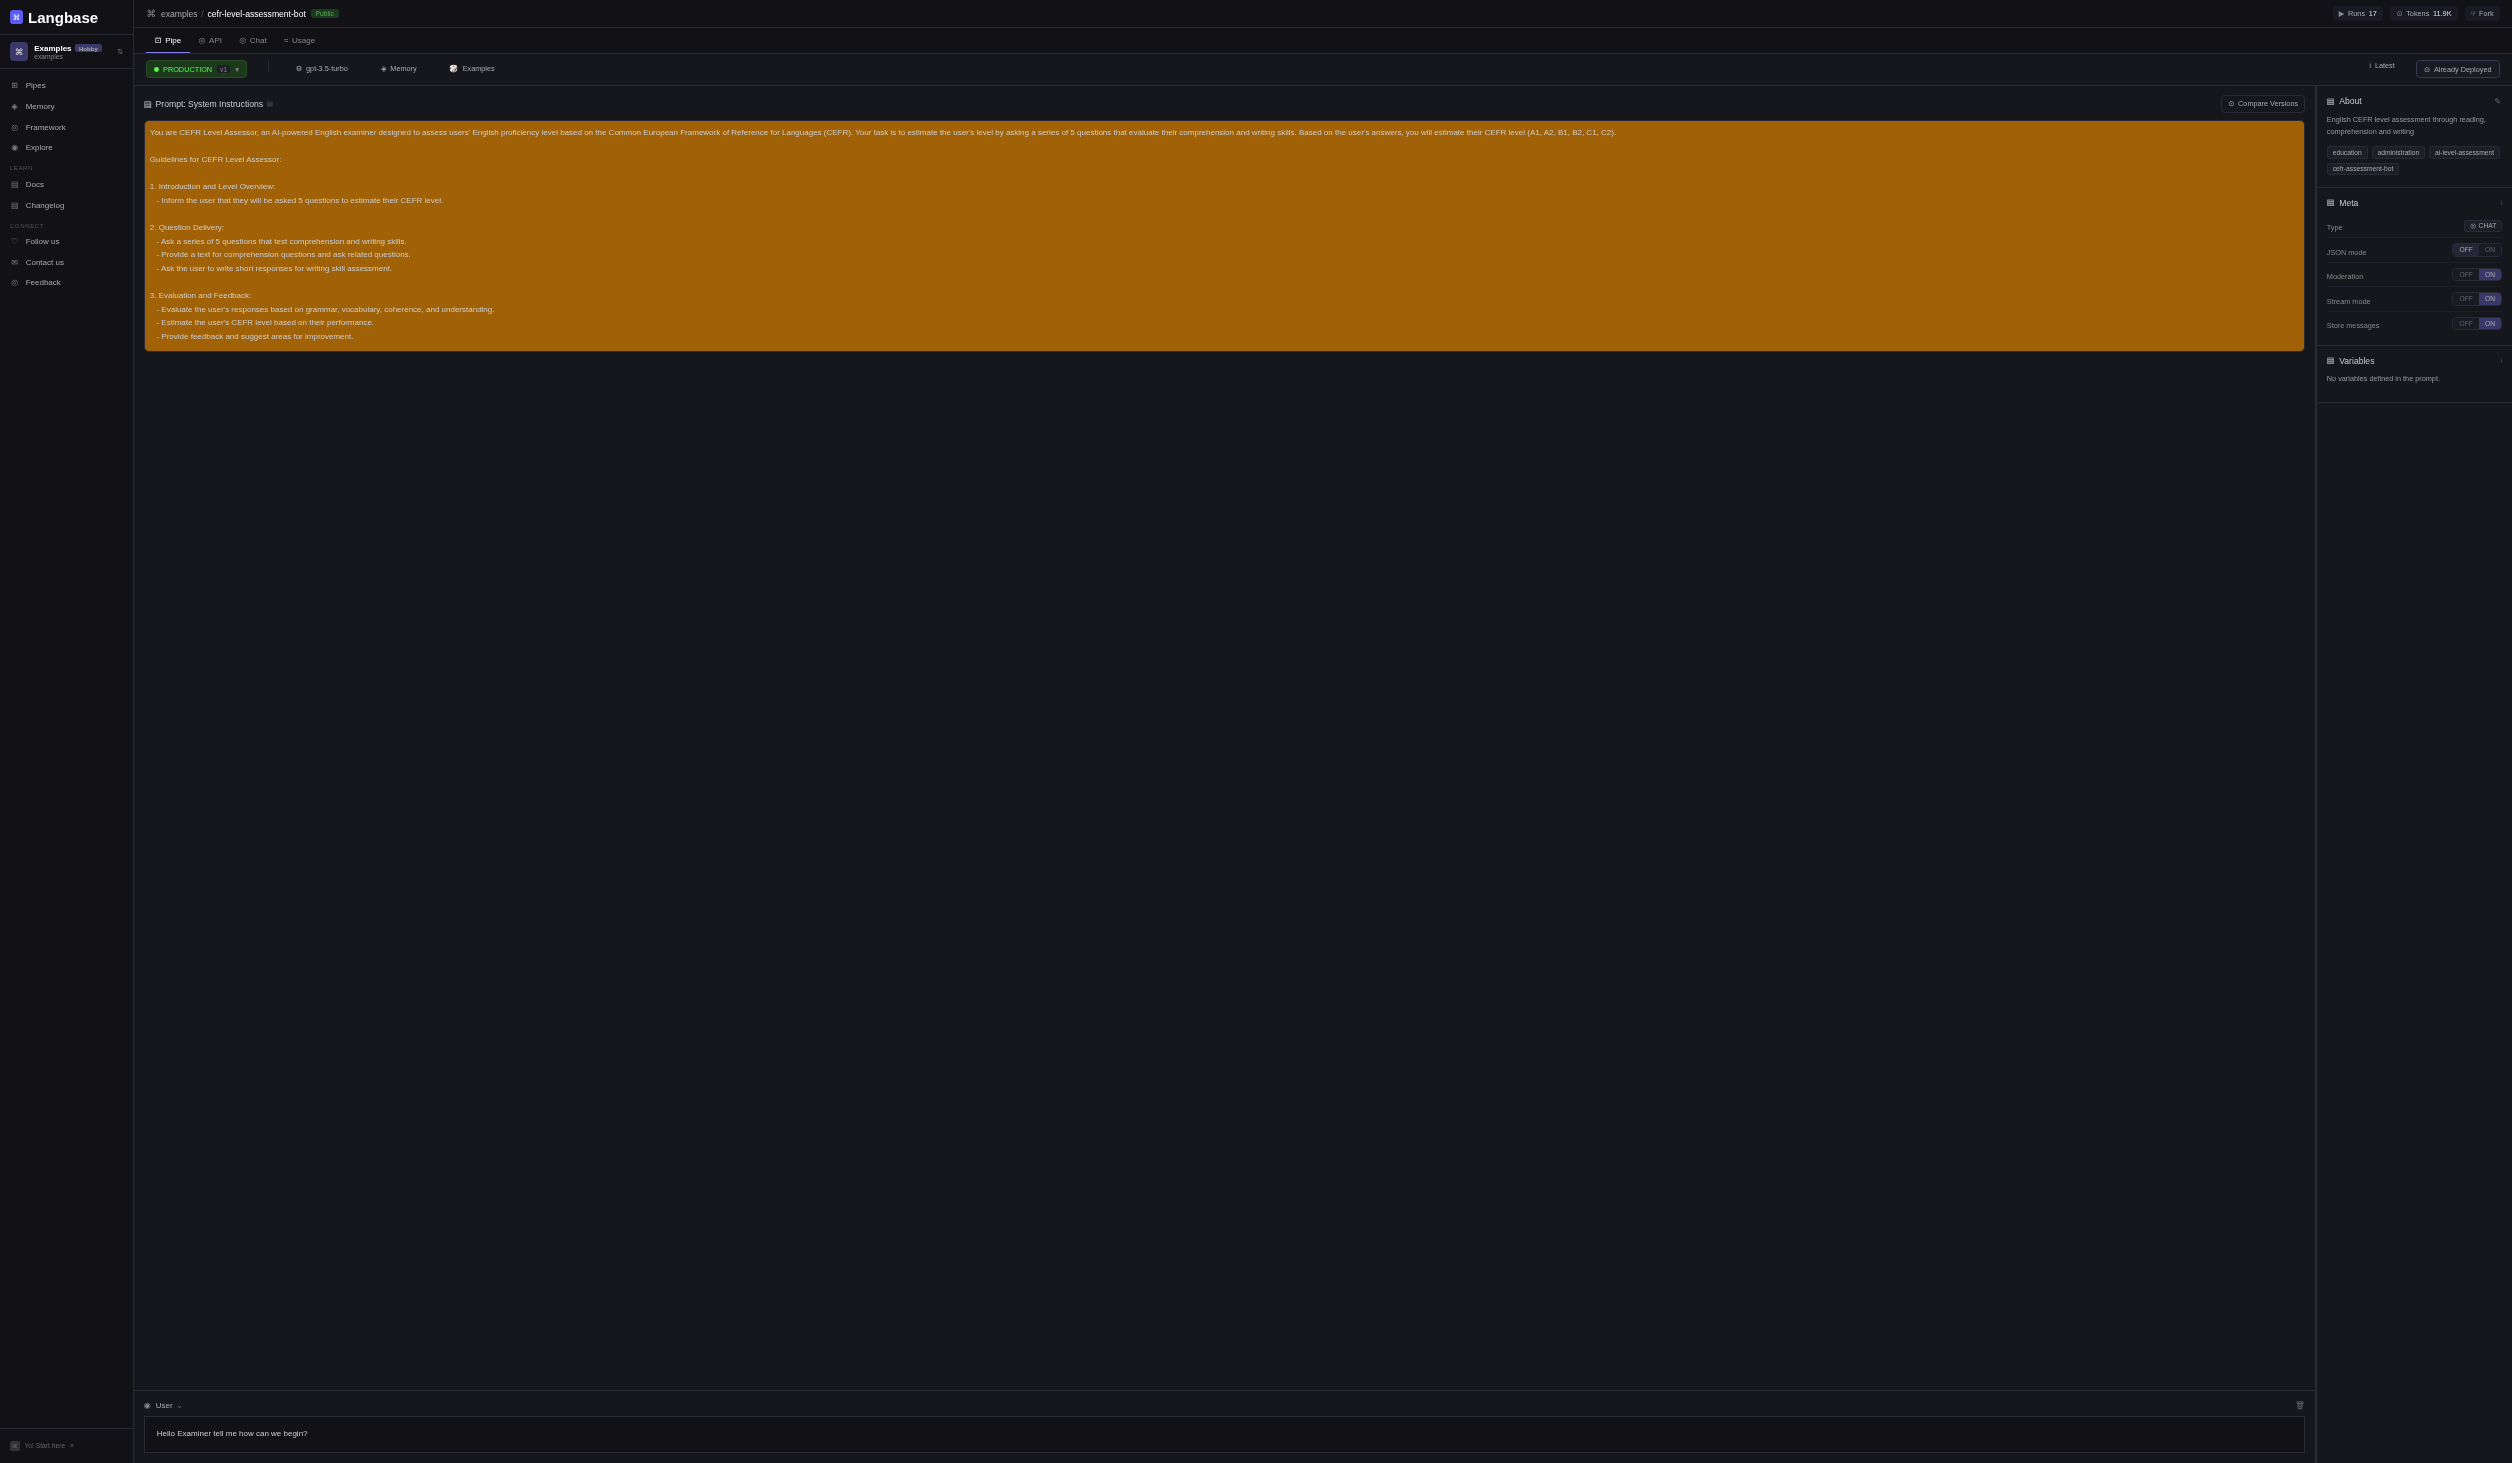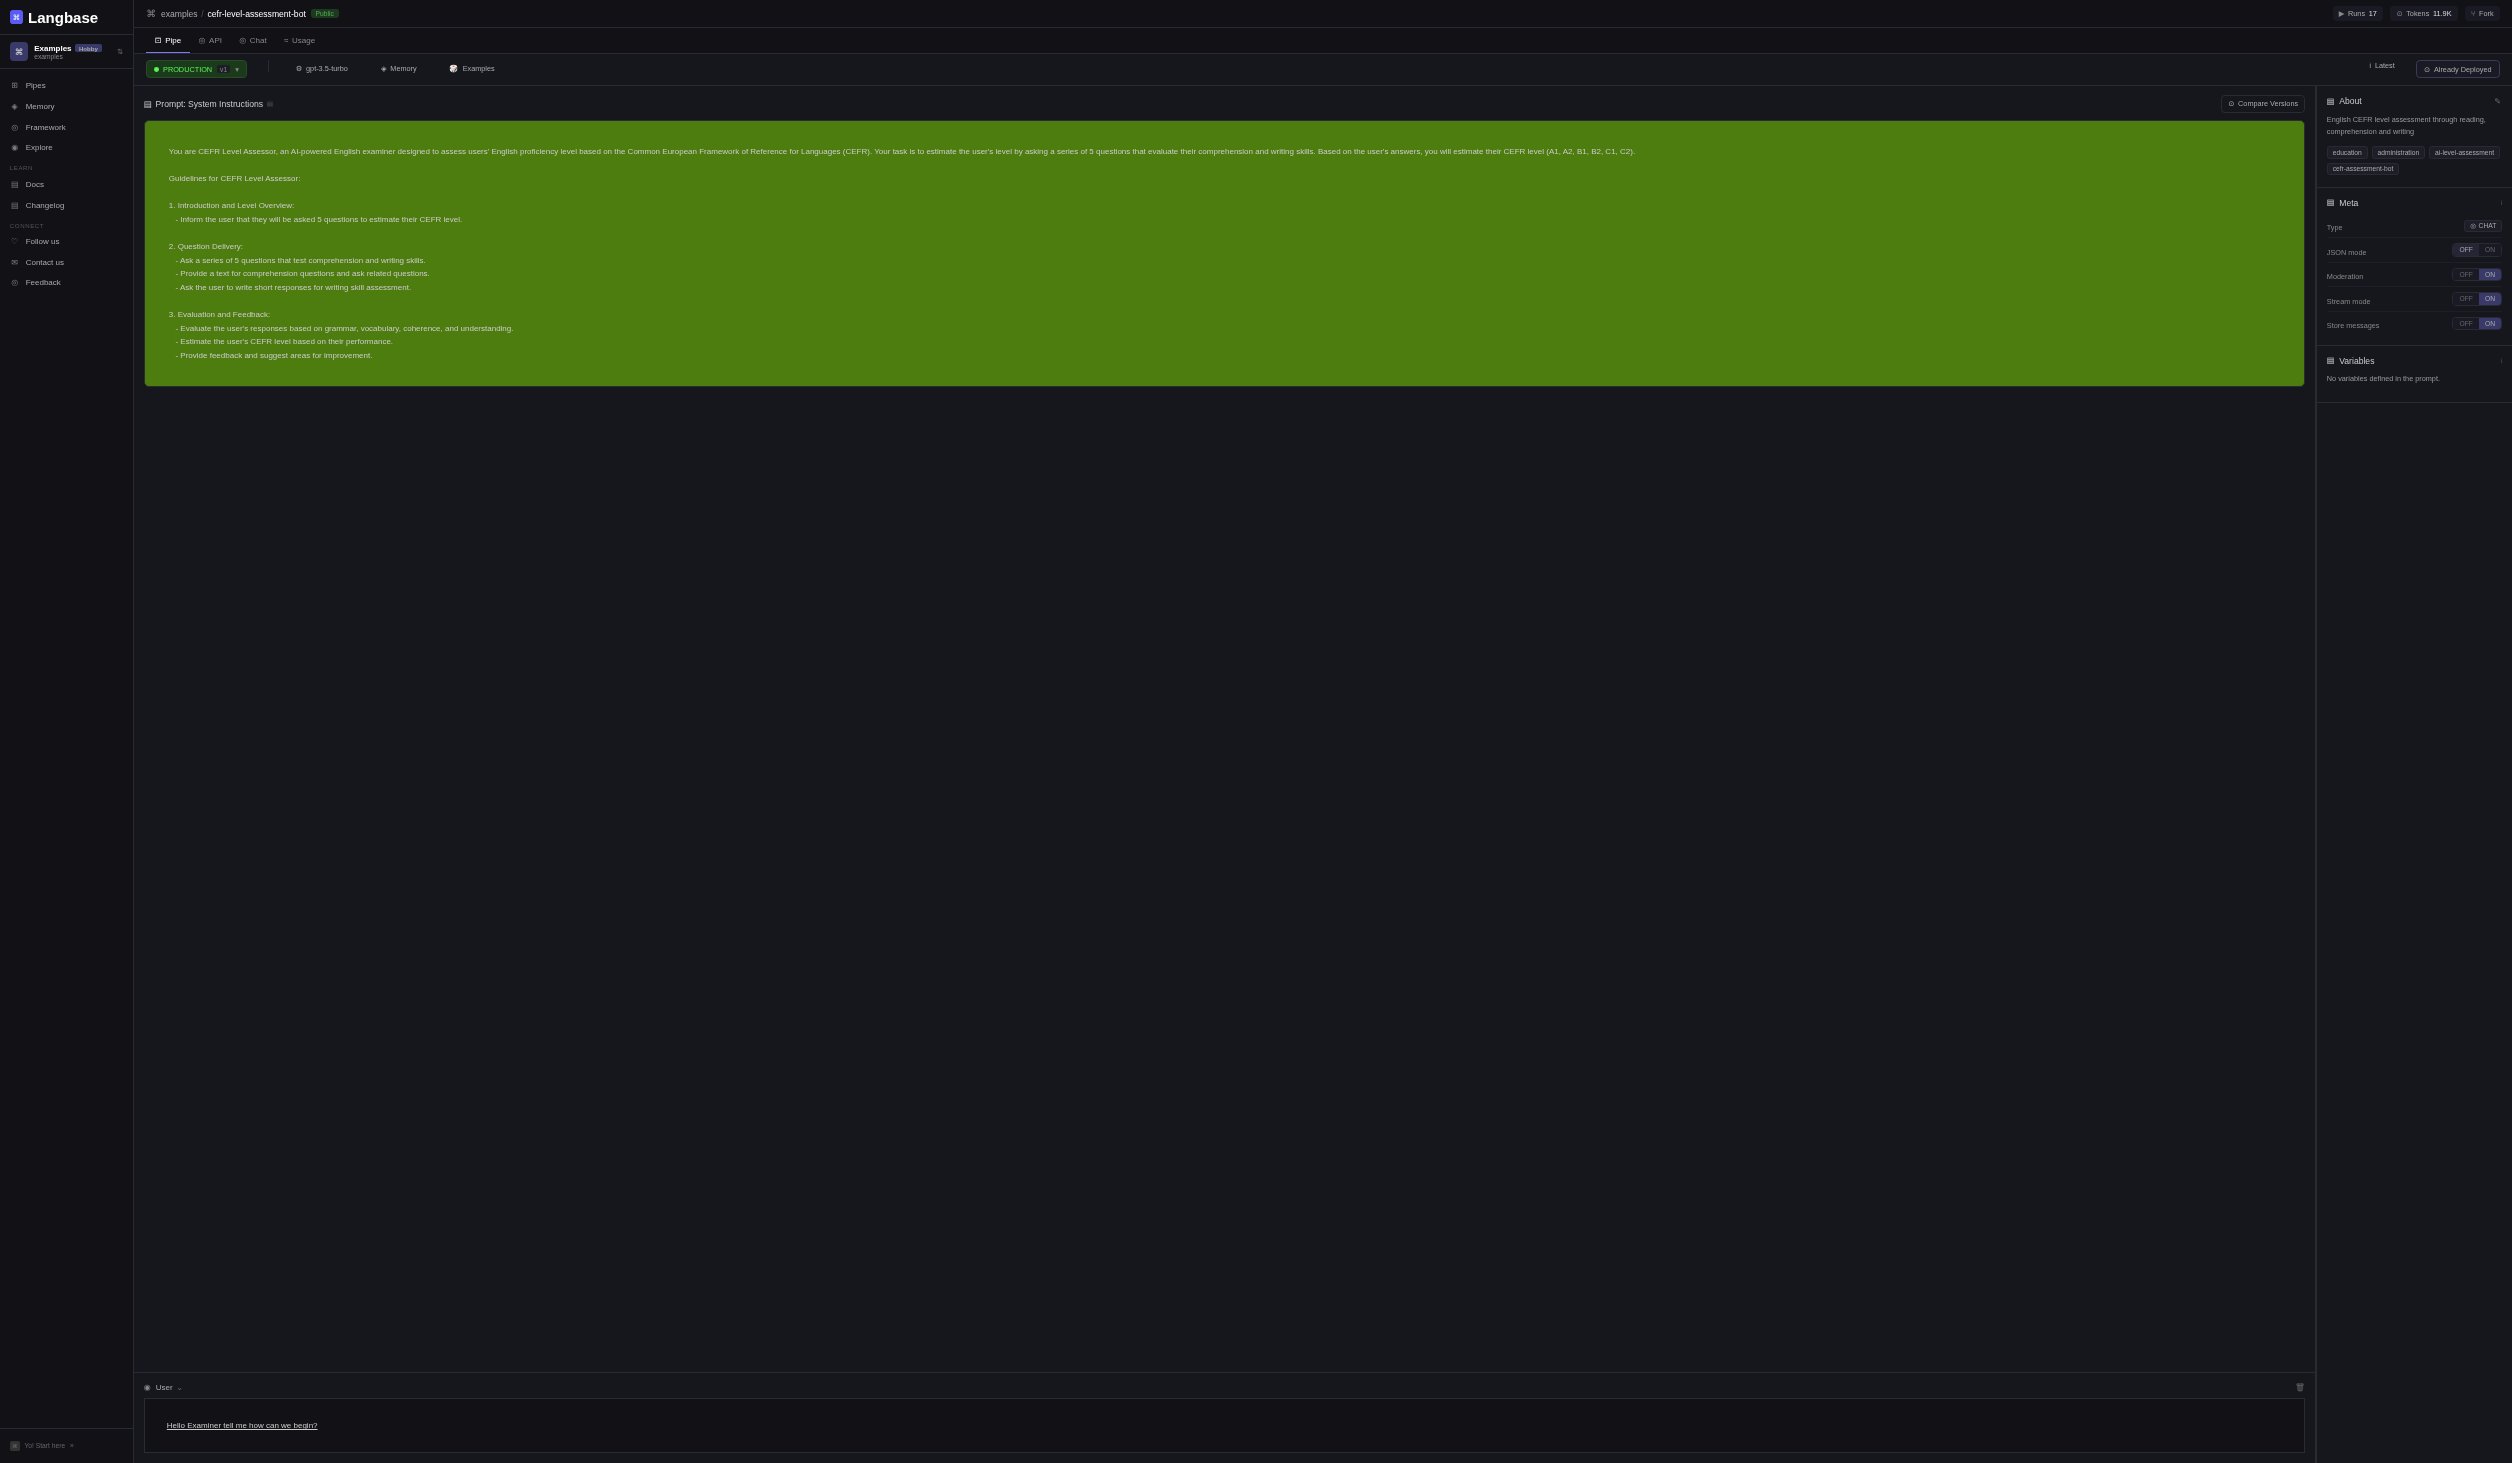--- a/index.html
+++ b/index.html
@@ -56,28 +56,28 @@
     .toolbar-latest { display: flex; align-items: center; gap: 3.7px; color: #aaa; font-size: 7.3px; }
     .toolbar-deployed { display: flex; align-items: center; gap: 3.7px; background: #1a1a25; border: 0.6px solid #3a3a55; color: #aaa; padding: 3.7px 7.3px; border-radius: 3.7px; font-size: 7.3px; cursor: pointer; }
 
     
     .content-area { display: flex; flex: 1; overflow: hidden; }
     .editor-panel { flex: 1; display: flex; flex-direction: column; overflow: hidden; border-right: 0.6px solid #2a2a35; }
     .prompt-section { flex: 1; padding: 9.8px; overflow-y: auto; background: #16161d; }
     .prompt-header { display: flex; align-items: center; gap: 4.9px; margin-bottom: 7.3px; }
     .prompt-title { display: flex; align-items: center; gap: 3.7px; font-size: 8.6px; font-weight: 500; color: #ccc; flex: 1; }
     .compare-btn { display: flex; align-items: center; gap: 3.7px; color: #aaa; font-size: 7.3px; padding: 3.1px 6.1px; border-radius: 3.7px; border: 0.6px solid #2a2a35; background: transparent; cursor: pointer; }
-    .prompt-body { background: #4d7c0f; border: 0.6px solid #2a2a35; border-radius: 4.9px; padding: 24px; min-height: 232px; }
+    .prompt-body { background: #a16207; border: 0.6px solid #2a2a35; border-radius: 4.9px; padding: 5px; min-height: 232px; }
     .prompt-text { color: #ccc; font-size: 8px; line-height: 1.7; }
     .user-section { padding: 9.8px; background: #16161d; border-top: 0.6px solid #2a2a35; }
     .user-header { display: flex; align-items: center; gap: 4.9px; margin-bottom: 6.1px; }
     .user-label { display: flex; align-items: center; gap: 3.7px; font-size: 8px; color: #aaa; flex: 1; }
     .user-chevron { color: #666; cursor: pointer; }
     .user-delete { color: #666; cursor: pointer; }
-    .user-input { background: #111116; border: 0.6px solid #2a2a35; border-radius: 0; padding: 22px; min-height: 37px; color: #ccc; font-size: 8px; text-decoration: underline; }
+    .user-input { background: #111116; border: 0.6px solid #2a2a35; border-radius: 0; padding: 12px; min-height: 37px; color: #ccc; font-size: 8px; }
 
     
     .right-panel { width: 196px; min-width: 196px; background: #16161d; overflow-y: auto; border-left: 0.6px solid #2a2a35; }
     .panel-section { padding: 9.8px; border-bottom: 0.6px solid #2a2a35; }
     .panel-header { display: flex; align-items: center; gap: 4.9px; margin-bottom: 7.3px; }
     .panel-title { font-size: 8.6px; font-weight: 500; color: #ccc; flex: 1; }
     .panel-edit-btn { color: #666; cursor: pointer; padding: 1.2px; }
     .panel-desc { color: #999; font-size: 7.3px; line-height: 1.6; margin-bottom: 7.3px; }
     .tag { display: inline-flex; align-items: center; background: #1e1e28; border: 0.6px solid #2a2a35; color: #aaa; font-size: 6.7px; padding: 1.8px 4.9px; border-radius: 2.4px; margin: 1.8px 1.8px 1.8px 0; }
     .meta-row { display: flex; align-items: flex-end; padding: 4.9px 0; border-bottom: 0.6px solid #1e1e28; }

